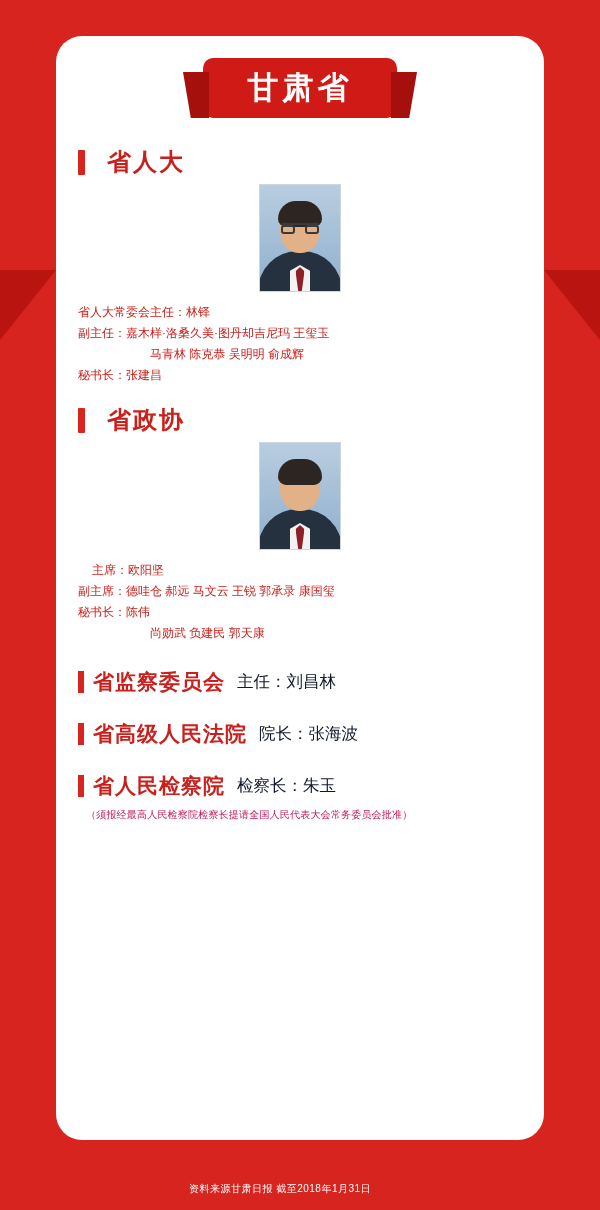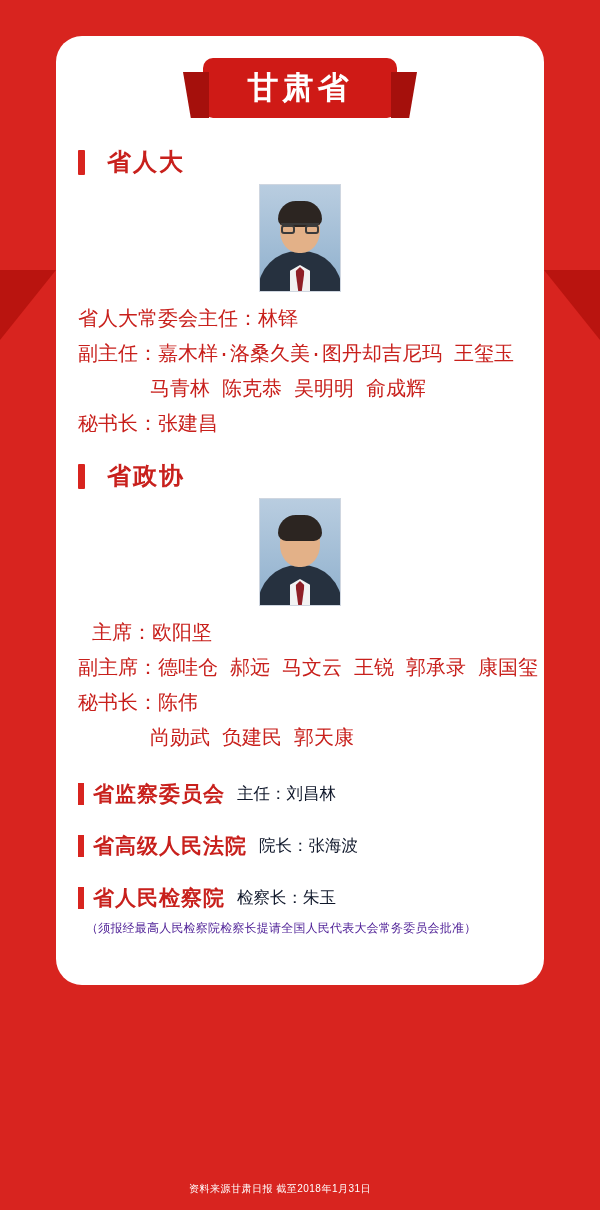--- a/index.html
+++ b/index.html
@@ -31,21 +31,21 @@
     width: 56px;
     height: 70px;
     background: #b9140f;
     clip-path: polygon(0 0, 100% 0, 100% 100%);
   }
   .card {
     position: absolute;
     left: 56px;
     top: 36px;
     width: 488px;
-    height: 949px;
+    height: 1104px;
     background: #ffffff;
     border-radius: 26px;
     box-sizing: border-box;
   }
   .title-banner {
     position: absolute;
     left: 50%;
     transform: translateX(-50%);
     top: 22px;
     width: 194px;
@@ -189,25 +189,24 @@
     width: 14px;
     height: 9px;
     border: 2px solid #3a3a3a;
     border-radius: 3px;
     box-sizing: border-box;
   }
   .p-glasses::before { left: 0; }
   .p-glasses::after { right: 0; }
 
   .line {
-    font-size: 20px;
+    font-size: 12px;
     color: #c8201c;
     line-height: 1.75;
     white-space: nowrap;
-    font-family: Liberation Mono, monospace;
   }
   .line.indent-1 { padding-left: 0px; }
   .line.indent-cont { padding-left: 72px; }
   .line.center-ish { padding-left: 14px; }
 
   .role-label { color: #c8201c; }
   .name { color: #c8201c; }
 
   .small-section {
     display: flex;
@@ -226,22 +225,22 @@
     font-weight: bold;
     color: #c8201c;
     letter-spacing: 1px;
     margin-right: 12px;
   }
   .small-text {
     font-size: 16.5px;
     color: #0f172a;
   }
   .note {
-    font-size: 12px;
-    color: #4c1d95;
+    font-size: 10px;
+    color: #be185d;
     padding: 8px 22px 0 30px;
     letter-spacing: 0.2px;
   }
   .footer {
     position: absolute;
     left: 0;
     bottom: 14px;
     width: 100%;
     text-align: center;
     padding-right: 40px;

